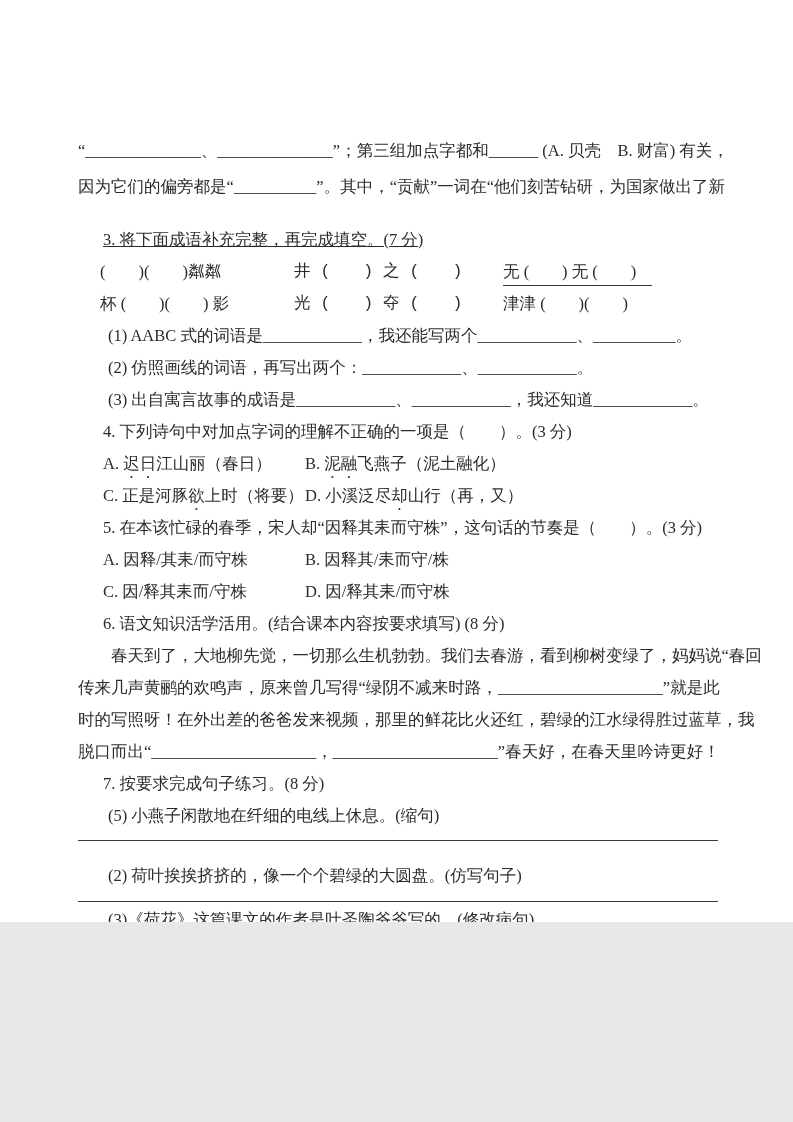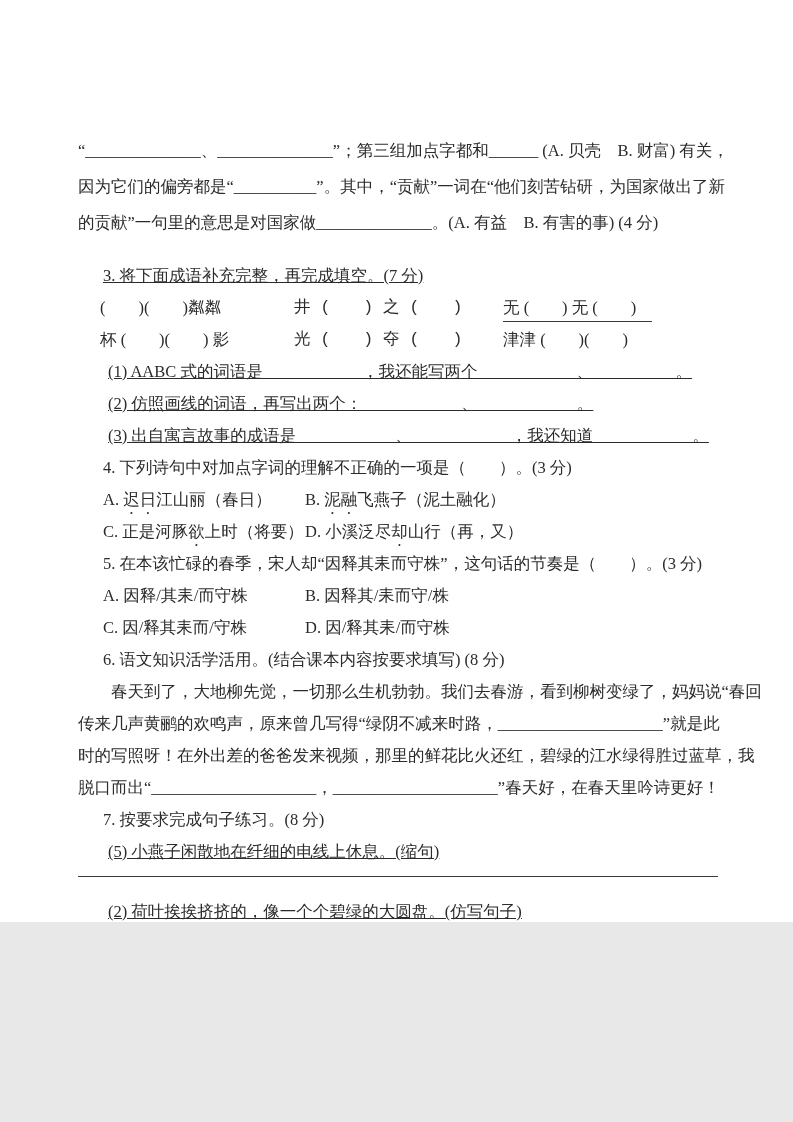--- a/index.html
+++ b/index.html
@@ -12,21 +12,21 @@
     color:#2b2b2b;
     font-size:16.5px;
     overflow:hidden;
   }
   .content { position:absolute; left:78px; top:133px; width:640px; }
 
   .ln36 { line-height:36px; height:36px; white-space:nowrap; }
   .ln32 { line-height:32px; height:32px; white-space:nowrap; }
 
   .indent-q   { padding-left:25px; }   
-  .indent-sub { padding-left:30px;text-decoration:underline; }   
+  .indent-sub { padding-left:30px; }   
   .indent-para{ padding-left:33px; }   
 
   .q3-title { margin-top:19px;text-decoration:underline; }
 
   .grid-row { position:relative; height:32px; line-height:32px; }
   .grid-row .c1 { position:absolute; left:22px;  white-space:nowrap; }
   .grid-row .c2 { position:absolute; left:216px; white-space:nowrap;font-family:Liberation Mono, monospace; }
   .grid-row .c3 { position:absolute; left:425px; white-space:nowrap; }
   .underlined { border-bottom:1.5px solid #3a3a3a; padding-right:16px; display:inline-block; line-height:26px; }
 
@@ -56,21 +56,20 @@
   }
 </style>
 </head>
 <body>
 
 <div class="sheet">
   <div class="content">
 
     <div class="ln36">“______________、______________”；第三组加点字都和______ (A. 贝壳　B. 财富) 有关，</div>
     <div class="ln36">因为它们的偏旁都是“__________”。其中，“贡献”一词在“他们刻苦钻研，为国家做出了新</div>
-    <div class="ln36">的贡献”一句里的意思是对国家做______________。(A. 有益　B. 有害的事) (4 分)</div>
 
     <div class="ln32 indent-q q3-title">3. 将下面成语补充完整，再完成填空。(7 分)</div>
     <div class="grid-row">
       <span class="c1">(　　)(　　)粼粼</span>
       <span class="c2">井 (　　) 之 (　　)</span>
       <span class="c3"><span class="underlined">无 (　　) 无 (　　)</span></span>
     </div>
     <div class="grid-row">
       <span class="c1">杯 (　　)(　　) 影</span>
       <span class="c2">光 (　　) 夺 (　　)</span>

